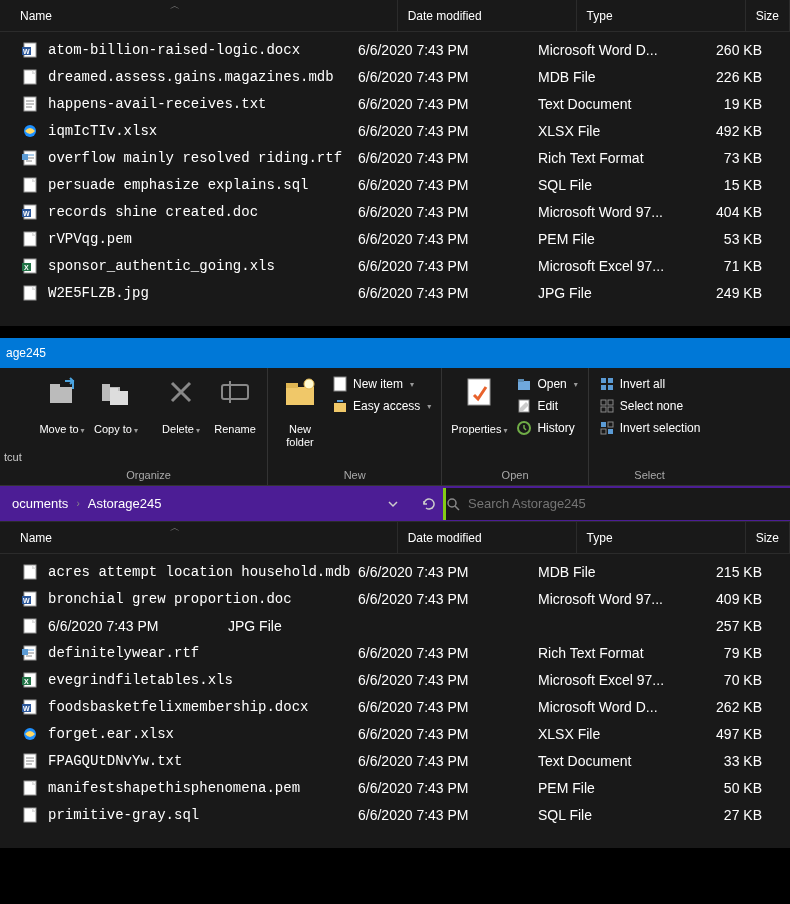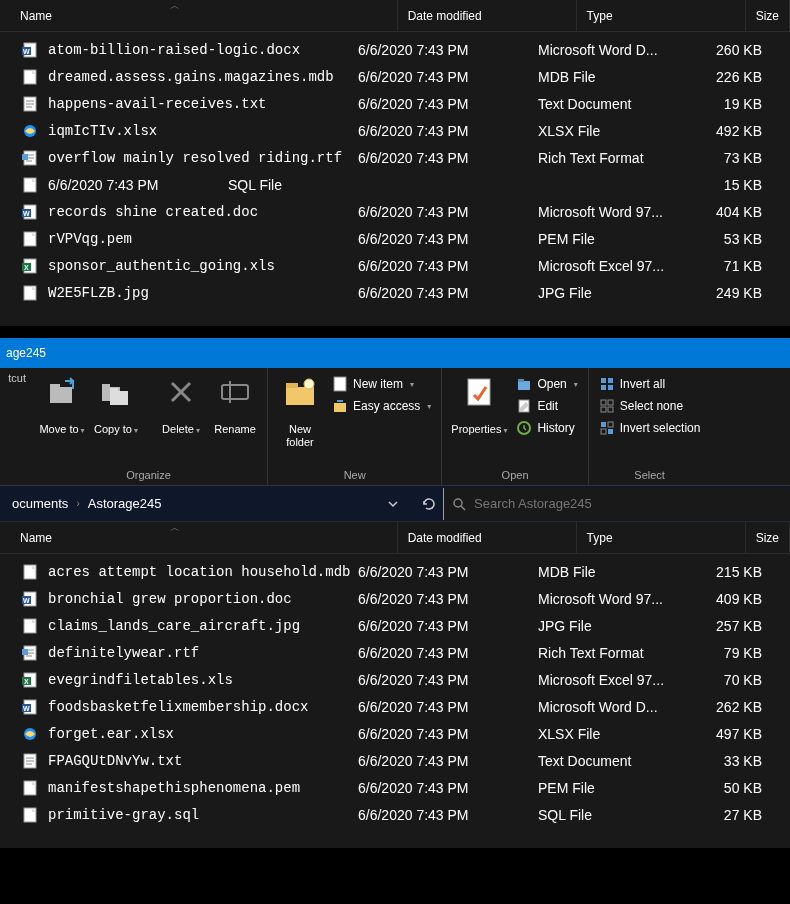--- a/index.html
+++ b/index.html
@@ -25,28 +25,28 @@
   .group { border-right: 1px solid #333; display: flex; flex-direction: column; justify-content: space-between; padding: 4px 6px 2px 6px; }
   .group-body { display: flex; gap: 2px; flex:1; align-items:flex-start; }
   .group-label { text-align: center; font-size: 11px; color: #aaa; padding: 2px 0; }
   .big-btn { display: flex; flex-direction: column; align-items: center; justify-content: flex-start; width: 52px; padding: 4px 2px; gap: 15px; cursor: default; }
   .big-btn .ic { width: 32px; height: 32px; display:flex; align-items:center; justify-content:center;}
   .big-btn .lbl { font-size: 11px; text-align: center; line-height: 1.2; }
   .sm-list { display:flex; flex-direction:column; gap:2px; padding-top:2px;}
   .sm-btn { display:flex; align-items:center; gap:5px; padding:2px 4px; font-size:12px; cursor:default; white-space:nowrap;}
   .sm-btn .ic { width:16px; height:16px; display:flex; align-items:center; justify-content:center;}
   .dd { font-size:8px; color:#999; margin-left:2px;}
-  .nav-bar { height: 36px; background:#0f172a; display:flex; align-items:center; border-bottom:1px solid #2b2b2b; }
+  .nav-bar { height: 36px; background:#4c1d95; display:flex; align-items:center; border-bottom:1px solid #2b2b2b; }
   .breadcrumb { flex:0 0 415px; display:flex; align-items:center; padding:0 8px; gap:4px; font-size:13px;}
   .bc-sep { color:#888; font-size:10px;}
   .bc-item { padding:2px 4px; cursor:default;}
   .nav-btn { width:28px; height:28px; display:flex; align-items:center; justify-content:center; cursor:default; color:#ccc;}
-  .search-box { flex:1; height:32px; background:#191919; border-left:1px solid #84cc16; display:flex; align-items:center; padding:0 8px; gap:8px; color:#888;}
+  .search-box { flex:1; height:32px; background:#191919; border-left:3px solid #84cc16; display:flex; align-items:center; padding:0 0; gap:8px; color:#888;}
   .search-box input { background:transparent; border:none; outline:none; color:#888; font-size:13px; flex:1;}
-  .cut-left { width:30px; padding:4px; display:flex; justify-content:space-between;}
+  .cut-left { width:30px; padding:4px; display:flex; flex-direction:column; justify-content:space-between;}
   svg { display:block; }
 </style>
 </head>
 <body>
 
 <div class="pane">
   <div class="col-header" style="position:relative;">
     <span class="sort-arrow">︿</span>
     <div class="col col-name" style="padding-left:20px;">Name</div>
     <div class="col col-date">Date modified</div>
@@ -120,20 +120,21 @@
         <span class="f-type">Rich Text Format</span>
         <span class="f-size">73 KB</span>
       </div>
       <div class="row">
         <span class="f-icon">
           <svg width="16" height="16">
             <rect x="2" y="1" width="12" height="14" fill="#fff" stroke="#999"></rect>
             <path d="M10 1 L14 5 L10 5 Z" fill="#ddd"></path>
           </svg>
         </span>
+        <span class="f-name">persuade emphasize explains.sql</span>
         <span class="f-date">6/6/2020 7:43 PM</span>
         <span class="f-type">SQL File</span>
         <span class="f-size">15 KB</span>
       </div>
       <div class="row">
         <span class="f-icon">
           <svg width="16" height="16">
             <rect x="2" y="1" width="12" height="14" fill="#fff" stroke="#999"></rect>
             <rect x="0" y="5" width="9" height="8" fill="#2b579a"></rect>
             <text x="1" y="12" font-size="7" fill="#fff" font-weight="bold">W</text>
@@ -430,21 +431,20 @@
         <span class="f-type">Microsoft Word 97...</span>
         <span class="f-size">409 KB</span>
       </div>
       <div class="row">
         <span class="f-icon">
           <svg width="16" height="16">
             <rect x="2" y="1" width="12" height="14" fill="#fff" stroke="#999"></rect>
             <path d="M10 1 L14 5 L10 5 Z" fill="#ddd"></path>
           </svg>
         </span>
-        <span class="f-name">claims_lands_care_aircraft.jpg</span>
         <span class="f-date">6/6/2020 7:43 PM</span>
         <span class="f-type">JPG File</span>
         <span class="f-size">257 KB</span>
       </div>
       <div class="row">
         <span class="f-icon">
           <svg width="16" height="16">
             <rect x="2" y="1" width="12" height="14" fill="#fff" stroke="#999"></rect>
             <line x1="4" y1="5" x2="12" y2="5" stroke="#5b9bd5"></line>
             <line x1="4" y1="8" x2="12" y2="8" stroke="#888"></line>

